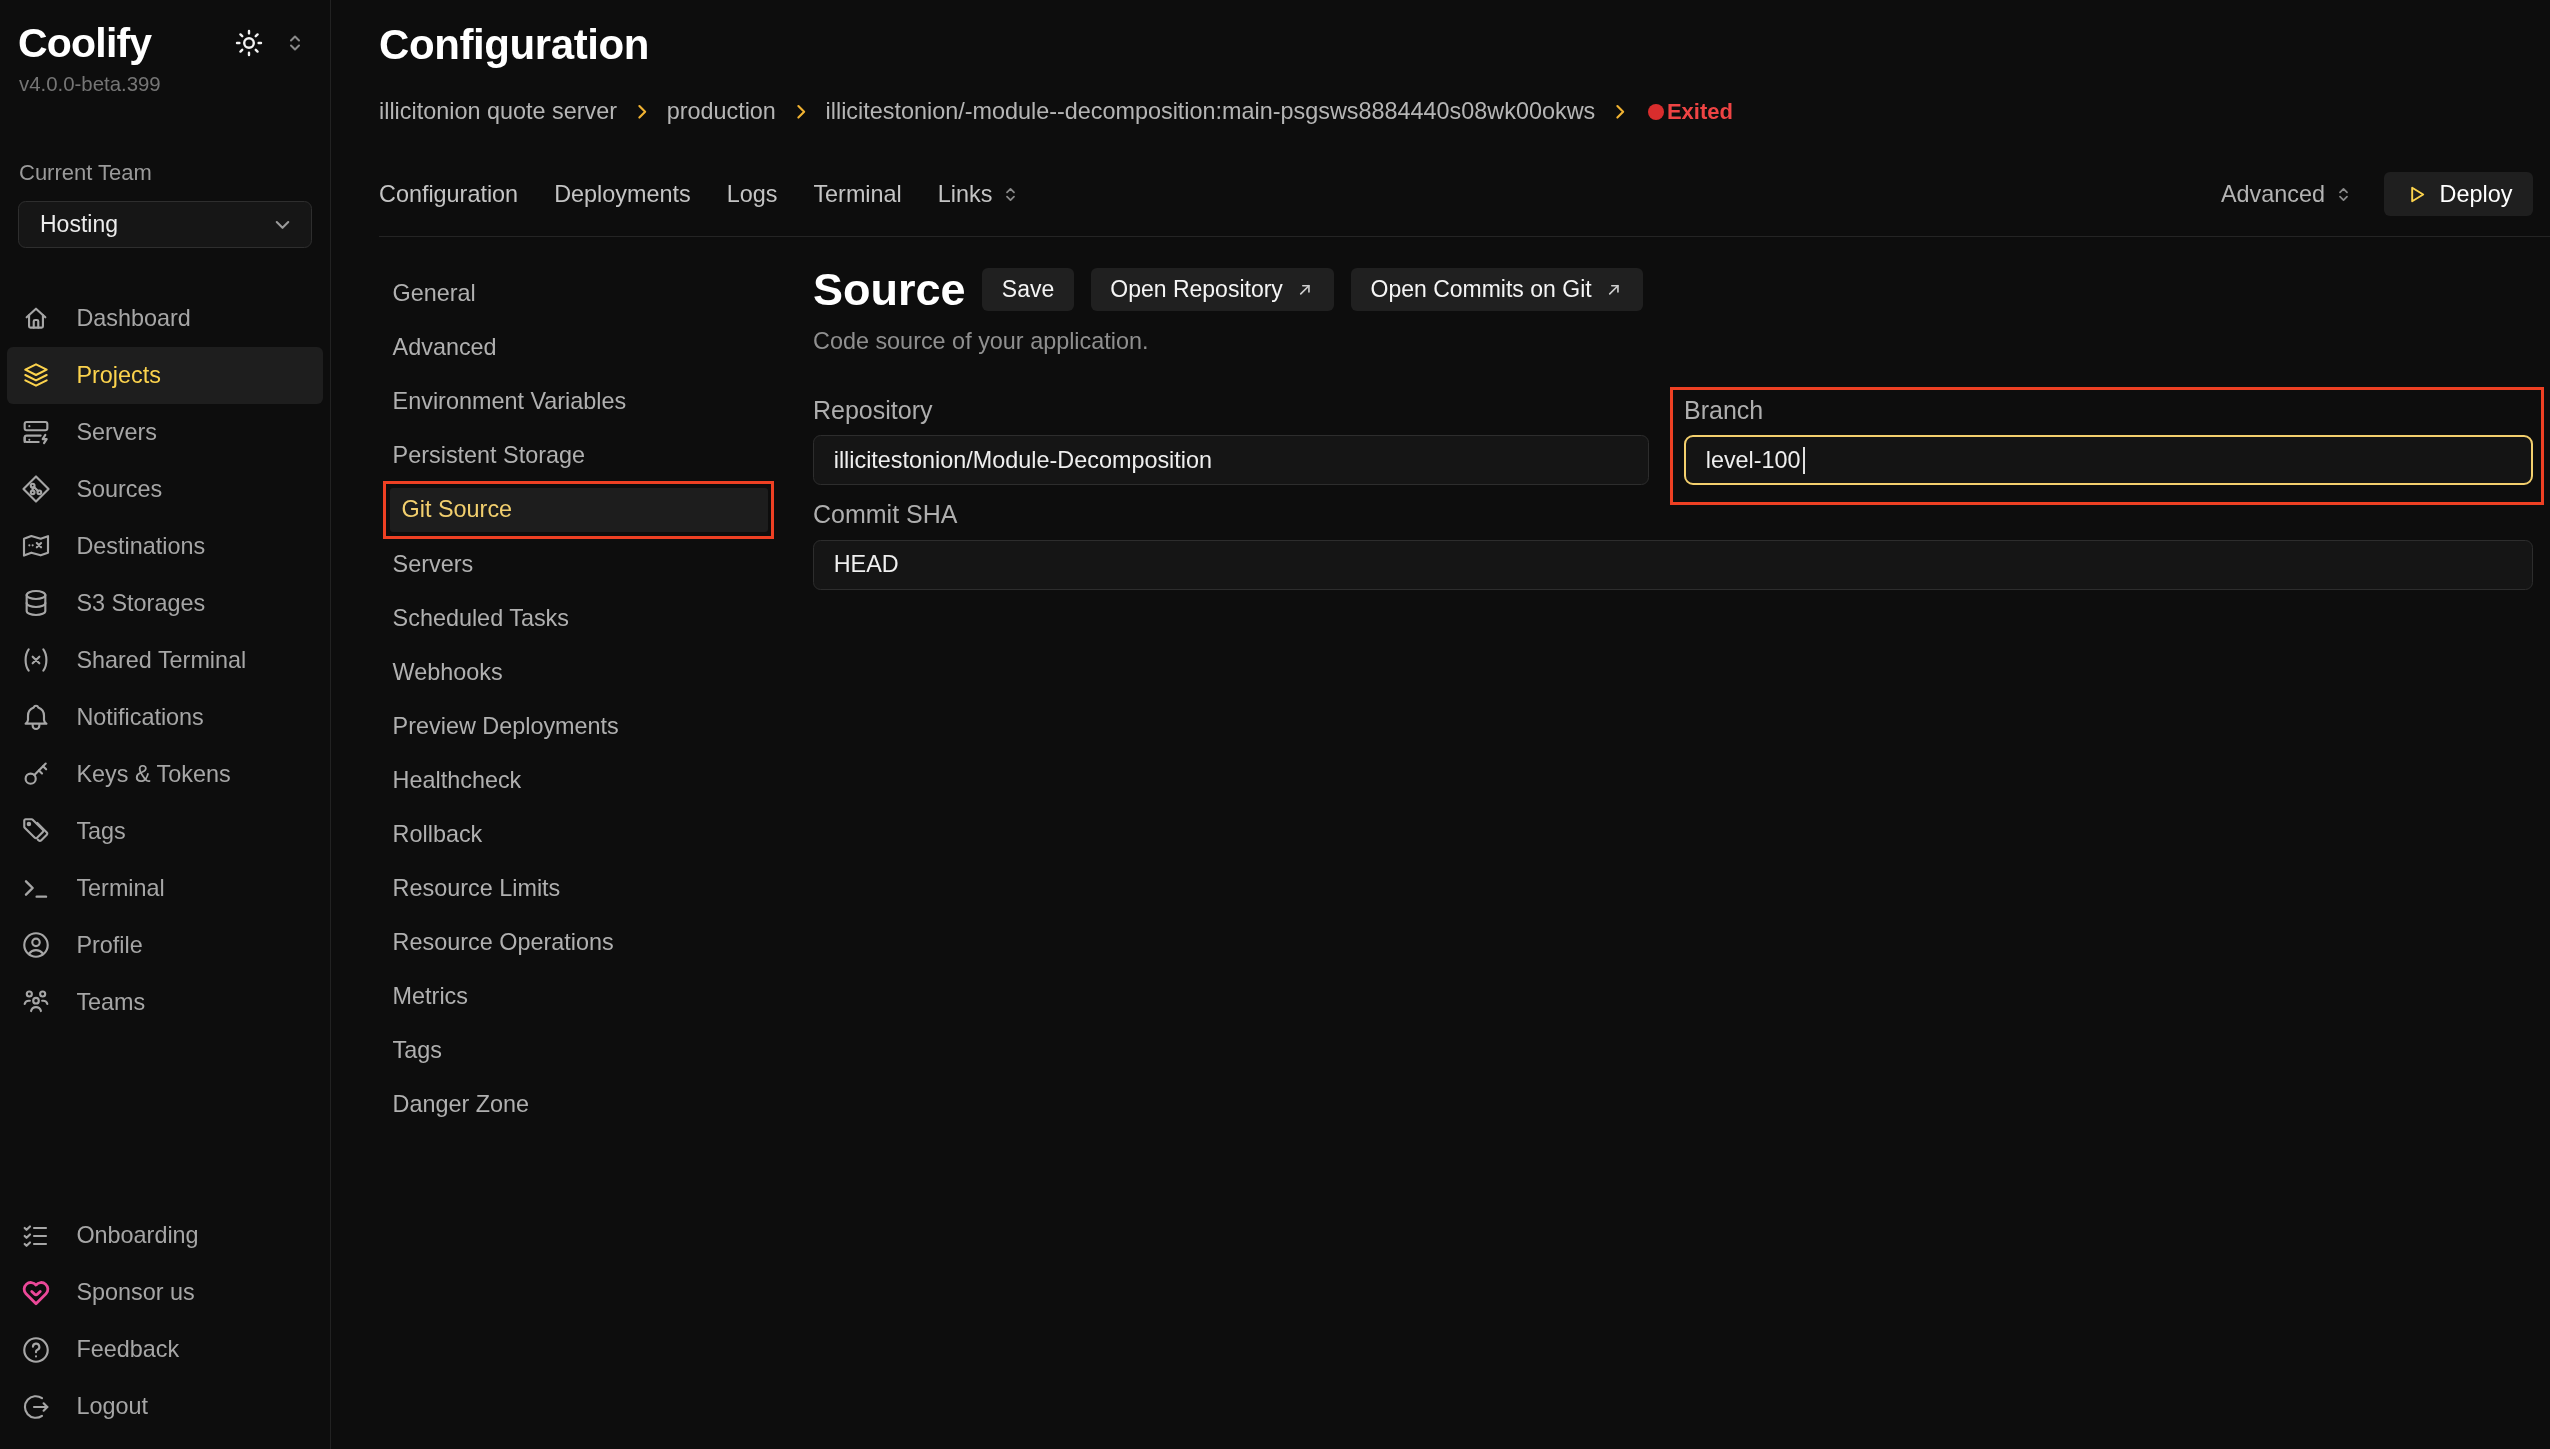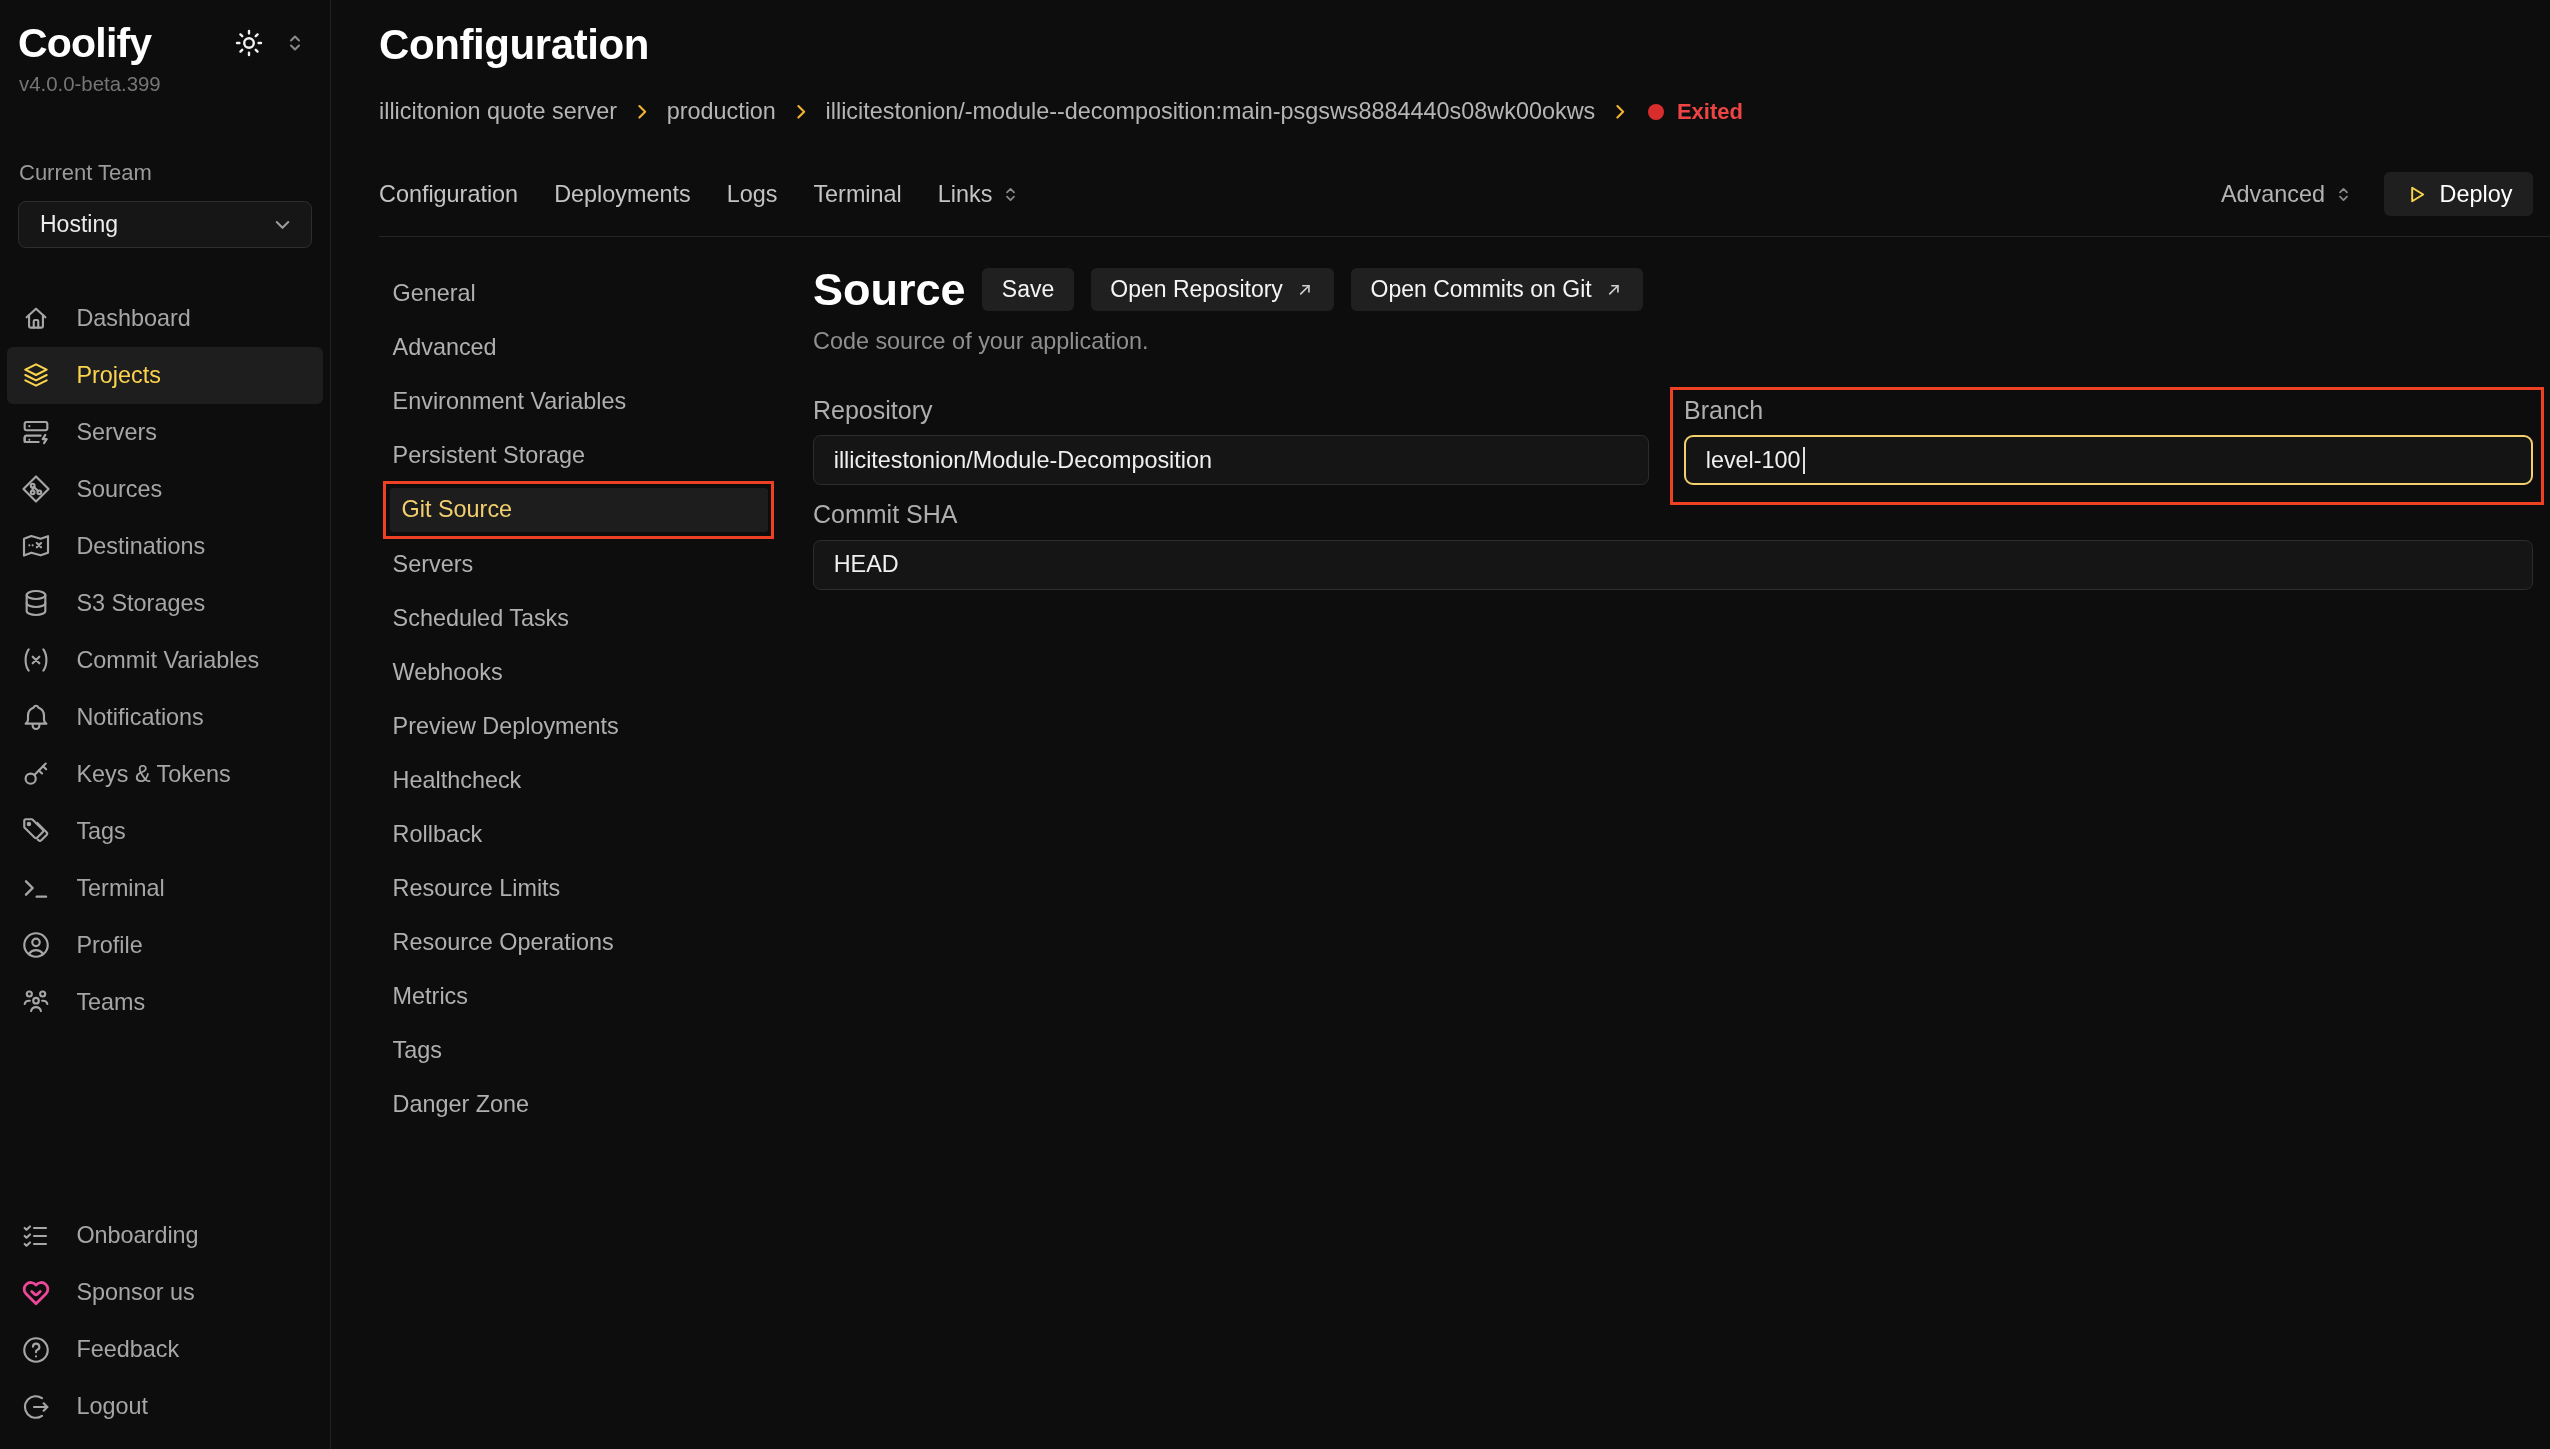--- a/index.html
+++ b/index.html
@@ -28,21 +28,21 @@
   .nav-item .nicon { width:32px; height:32px; flex:0 0 32px; display:flex; }
   .nav-item.active { background:#1e1e1e; color:#fcd34d; }
   .nav-item.sponsor .nicon { color:#ec4899; }
 
   
   .main { flex:1; padding:21px 0 0 48px; display:flex; flex-direction:column; min-width:0; }
   .page-title { font-size:42px; font-weight:700; color:#fff; letter-spacing:-0.4px; }
   .breadcrumb { margin-top:29px; display:flex; align-items:center; gap:15px; font-size:23.4px; color:#b5b5b5; }
   .crumb { cursor:pointer; white-space:nowrap; }
   .crumb-sep { display:flex; color:#f0b232; }
-  .status { display:flex; align-items:center; gap:13px; margin-left:3px; }
+  .status { display:flex; align-items:center; gap:3px; margin-left:3px; }
   .status-dot { width:16px; height:16px; border-radius:50%; background:#d92d2d; }
   .status-label { font-size:22px; font-weight:700; color:#ef4444; }
 
   .tabbar { margin-top:47px; display:flex; align-items:center; gap:36px; padding-right:16.6px; }
   .tab { font-size:23.4px; color:#c4c4c4; cursor:pointer; display:flex; align-items:center; gap:7.6px; }
   .tab-right { margin-left:auto; display:flex; align-items:center; gap:30px; }
   .advanced { font-size:23.4px; color:#b3b3b3; display:flex; align-items:center; gap:7.6px; cursor:pointer; }
   .deploy-btn { height:44px; background:#1f1f1f; border:none; border-radius:6px; color:#fff;
     font-size:23.4px; display:flex; align-items:center; gap:12px; padding:0 21px; cursor:pointer;
     font-family:inherit; }
@@ -190,21 +190,21 @@
         <span>S3 Storages</span>
       </li>
       <li class="nav-item">
         <span class="nicon">
             <svg width="32" height="32" viewBox="0 0 24 24" fill="none" stroke="currentColor" stroke-width="1.6" stroke-linecap="round" stroke-linejoin="round">
               <path d="M6.5 4C5 6 4.2 9 4.2 12s.8 6 2.3 8"></path>
               <path d="M17.5 4c1.5 2 2.3 5 2.3 8s-.8 6-2.3 8"></path>
               <path d="M9.5 9.5l5 5M14.5 9.5l-5 5"></path>
             </svg>
           </span>
-        <span>Commit Variables</span>
+        <span>Shared Terminal</span>
       </li>
       <li class="nav-item">
         <span class="nicon">
             <svg width="32" height="32" viewBox="0 0 24 24" fill="none" stroke="currentColor" stroke-width="1.6" stroke-linecap="round" stroke-linejoin="round">
               <path d="M10.3 4.8a1.8 1.8 0 013.4 0A6.6 6.6 0 0118 11v3.2a3.5 3.5 0 001.8 2.8H4.2A3.5 3.5 0 006 14.2V11a6.6 6.6 0 014.3-6.2z"></path>
               <path d="M9.5 17.9v.6a2.5 2.5 0 005 0v-.6"></path>
             </svg>
           </span>
         <span>Notifications</span>
       </li>

